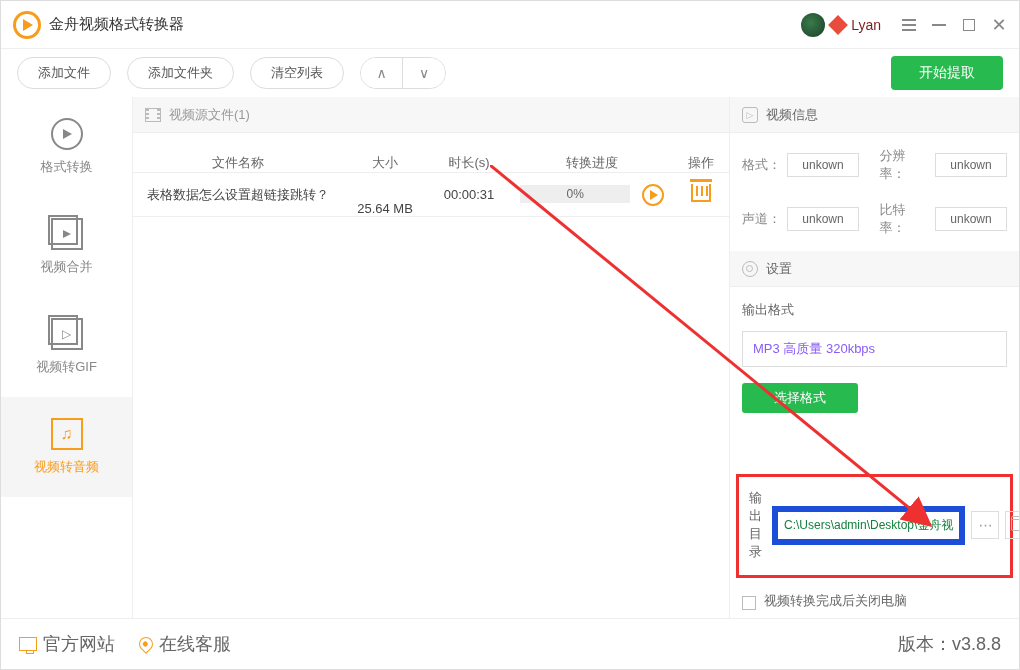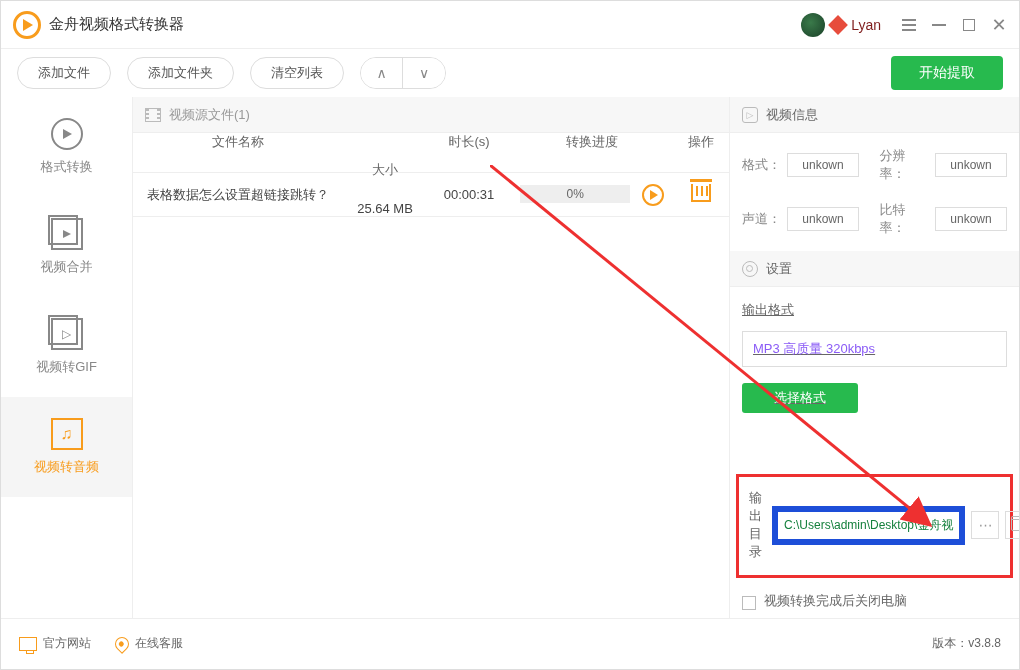--- a/index.html
+++ b/index.html
@@ -43,57 +43,57 @@
 .side-icon.gif::before { content:""; position:absolute; top:-5px; left:-5px; width:26px; height:26px; border:2px solid currentColor;}
 .side-icon.music::after { content:"♫"; font-size:16px;}
 
 .content { flex:1; display:flex;}
 .filearea { flex:1; display:flex; flex-direction:column;}
 .file-header { height:36px; background:#f7f7f7; display:flex; align-items:center; padding:0 12px; gap:8px; color:#999; font-size:13px; border-bottom:1px solid #eee;}
 .film-icon { width:16px; height:14px; border:1px solid #bbb; position:relative;}
 .film-icon::before,.film-icon::after{content:"";position:absolute;width:3px;height:100%;background:repeating-linear-gradient(#bbb 0 2px, transparent 2px 4px);}
 .film-icon::before{left:0;} .film-icon::after{right:0;}
 
-.tbl-head { display:flex; height:40px; align-items:flex-start; border-bottom:1px solid #eee; font-size:13px; color:#666; text-align:center;}
+.tbl-head { display:flex; height:40px; align-items:flex-end; border-bottom:1px solid #eee; font-size:13px; color:#666; text-align:center;}
 .col-name{flex:0 0 210px;} .col-size{flex:0 0 84px;margin-top:28px;} .col-dur{flex:0 0 84px;} .col-prog{flex:0 0 162px;} .col-op{flex:0 0 56px;}
 .tbl-row { display:flex; height:44px; align-items:center; border-bottom:1px solid #eee; font-size:13px; color:#444; text-align:center;}
 .tbl-row .col-name{ padding-left:14px; text-align:left;}
 .prog-bar { width:110px; height:18px; background:#eee; display:inline-flex; align-items:center; justify-content:center; font-size:12px; color:#666; margin-right:8px;}
 .play-icon { display:inline-block; width:22px; height:22px; border:2px solid #f89c1c; border-radius:50%; position:relative; vertical-align:middle;}
 .play-icon::after{content:"";position:absolute;left:6px;top:4px;border-left:8px solid #f89c1c;border-top:5px solid transparent;border-bottom:5px solid transparent;}
 .trash-icon{ width:20px; height:18px; border:2px solid #f89c1c; border-top:none; display:inline-block; position:relative;}
 .trash-icon::before{content:"";position:absolute;top:-5px;left:-3px;width:22px;height:3px;background:#f89c1c;}
 .trash-icon::after{content:"";position:absolute;top:2px;left:3px;width:2px;height:10px;background:#f89c1c;box-shadow:5px 0 #f89c1c,10px 0 #f89c1c;}
 
 .rightpanel { width:290px; border-left:1px solid #eee; display:flex; flex-direction:column; font-size:13px; color:#666;}
 .panel-head { height:36px; background:#f7f7f7; display:flex; align-items:center; padding:0 12px; gap:8px; border-bottom:1px solid #eee;}
 .i-ico{width:16px;height:16px;border:1.5px solid #bbb;border-radius:3px;display:flex;align-items:center;justify-content:center;}
 .i-ico::after{content:"▷";font-size:9px;color:#bbb;}
 .gear{width:16px;height:16px;border:1.5px solid #bbb;border-radius:50%;position:relative;}
 .gear::after{content:"";width:5px;height:5px;border:1.5px solid #bbb;border-radius:50%;position:absolute;top:3px;left:3px;}
 .info-grid{display:grid;grid-template-columns:1fr 1fr;padding:14px 12px;gap:18px 10px;}
 .info-row{display:flex;align-items:center;gap:6px;}
 .info-label{color:#888;font-size:13px;}
 .info-val{border:1px solid #ddd;padding:4px 8px;font-size:12px;color:#666;min-width:72px;text-align:center;}
-.settings-body{padding:14px 12px;display:flex;flex-direction:column;gap:12px;text-decoration:underline;}
+.settings-body{padding:14px 12px;display:flex;flex-direction:column;gap:12px;}
 .fmt-label{color:#666;}
 .fmt-box{border:1px solid #ddd;padding:8px 10px;color:#8b5cf6;}
 .fmt-btn{background:#27ba4e;color:#fff;padding:6px 32px;width:fit-content;border-radius:3px;margin-top:4px;}
 .output-section{border:3px solid #ee3030;margin:6px;padding:12px 10px 14px;display:flex;flex-direction:row;gap:10px;position:relative;}
 .out-row{display:flex;gap:6px;align-items:center;}
 .out-input{flex:1;border:6px solid #1d4ed8;padding:5px 6px;font-size:12px;color:#15803d;white-space:nowrap;overflow:hidden;text-align:center;}
 .sq-btn{width:28px;height:28px;border:1px solid #ddd;display:flex;align-items:center;justify-content:center;color:#999;font-size:14px;}
 .folder-ico{width:16px;height:12px;border:1.5px solid #bbb;border-radius:0 2px 2px 2px;position:relative;}
 .folder-ico::before{content:"";position:absolute;top:-4px;left:-1.5px;width:8px;height:3px;border:1.5px solid #bbb;border-bottom:none;border-radius:2px 2px 0 0;}
 .chk-row{display:flex;align-items:flex-end;gap:8px;padding:8px 12px;}
 .chk{width:14px;height:14px;border:1.5px solid #bbb;}
 
 .arrow-svg{position:absolute;pointer-events:none;}
 
-.footer{height:50px;border-top:1px solid #eee;display:flex;align-items:center;padding:0 18px;gap:24px;font-size:12px;color:#666;}
+.footer{height:50px;border-top:1px solid #eee;display:flex;align-items:center;padding:0 18px;gap:24px;font-size:18px;color:#666;}
 .foot-link{display:flex;align-items:center;gap:6px;}
 .foot-ico1{width:18px;height:14px;border:1.5px solid #f89c1c;position:relative;}
 .foot-ico1::after{content:"";position:absolute;bottom:-4px;left:6px;width:6px;height:3px;border:1.5px solid #f89c1c;border-top:none;}
 .foot-ico2{width:14px;height:14px;border:1.5px solid #f89c1c;border-radius:50% 50% 50% 0;transform:rotate(-45deg);position:relative;}
 .foot-ico2::after{content:"";width:5px;height:5px;background:#f89c1c;border-radius:50%;position:absolute;top:3px;left:3px;}
 .foot-spacer{flex:1;}
 </style>
 </head>
 <body>
 

